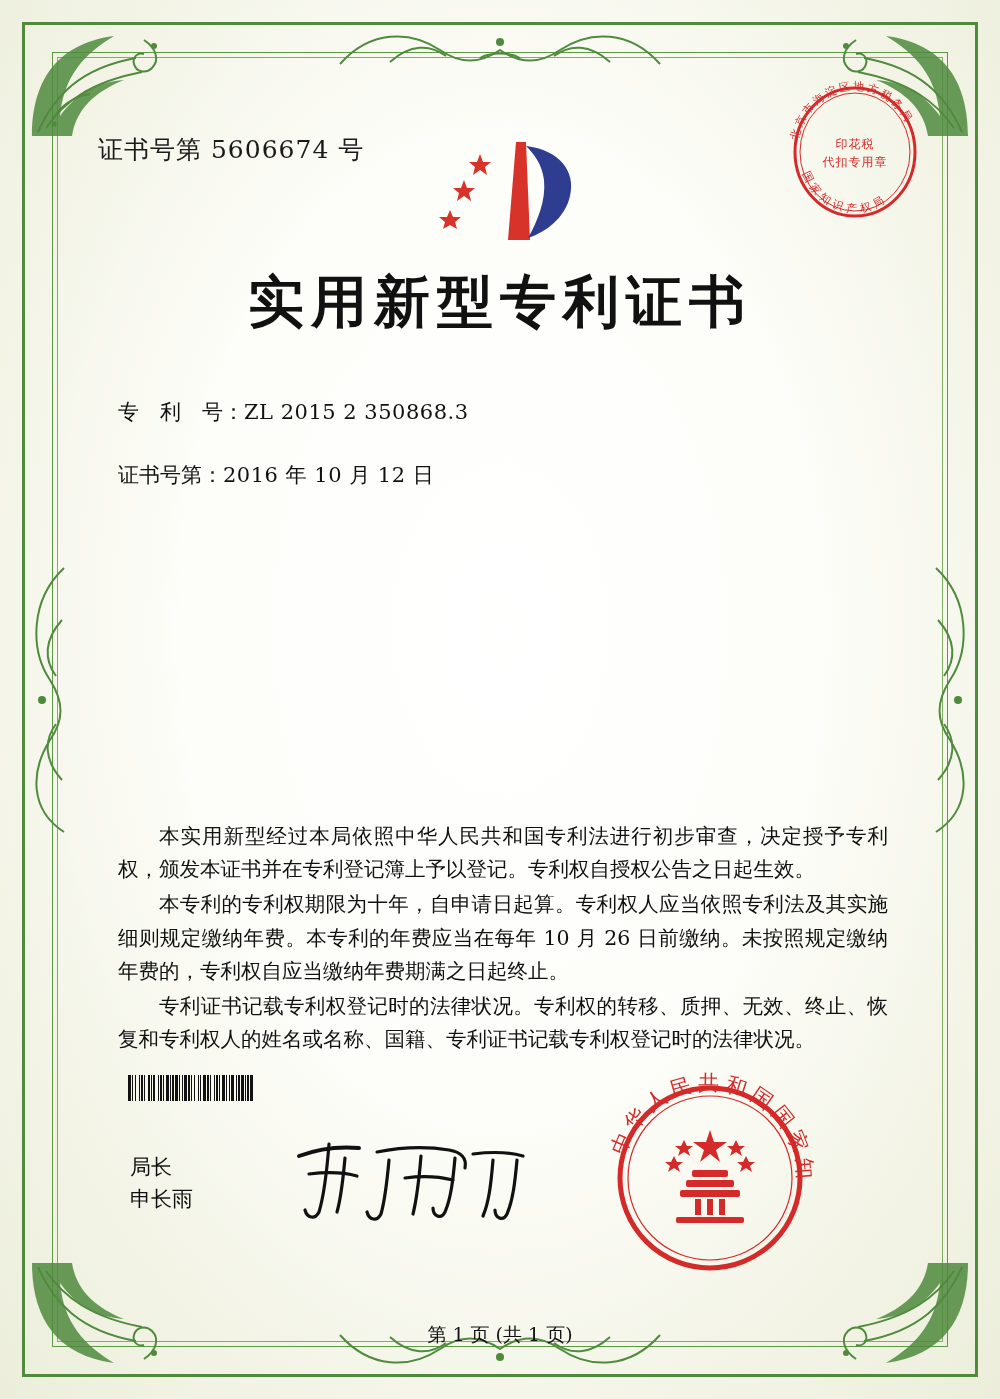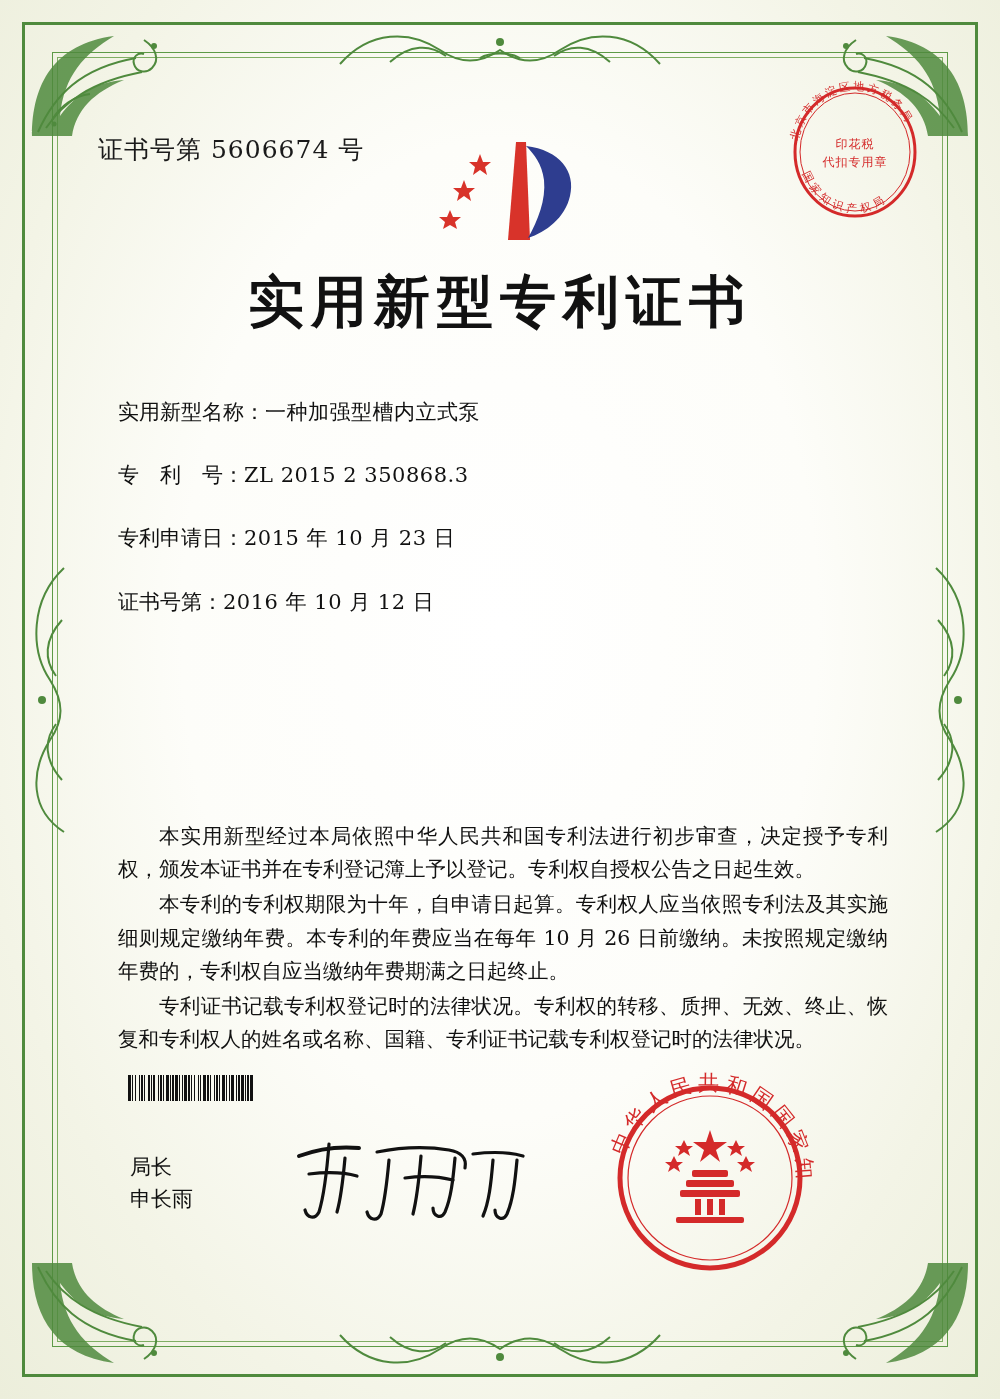--- a/index.html
+++ b/index.html
@@ -320,27 +320,21 @@
       </text>
       <text x="75" y="70" text-anchor="middle" font-size="12" fill="#d42a2a" font-family="'DejaVu Serif',serif" letter-spacing="1">印花税</text>
       <text x="75" y="88" text-anchor="middle" font-size="12" fill="#d42a2a" font-family="'DejaVu Serif',serif" letter-spacing="1">代扣专用章</text>
     </svg>
   </div>
 
   <div class="main-title">实用新型专利证书</div>
 
   <div class="fields">
     <div class="field-row">
-      <span class="field-label">实用新型名称：</span><span class="field-value">一种加强型槽内立式泵</span>
-    </div>
-    <div class="field-row">
       <span class="field-label">专　利　号：</span><span class="field-value">ZL 2015 2 350868.3</span>
-    </div>
-    <div class="field-row">
-      <span class="field-label">专利申请日：</span><span class="field-value">2015 年 10 月 23 日</span>
     </div>
     <div class="field-row">
       <span class="field-label">证书号第：</span><span class="field-value">2016 年 10 月 12 日</span>
     </div>
   </div>
 
   <div class="body-text">
     <p>本实用新型经过本局依照中华人民共和国专利法进行初步审查，决定授予专利权，颁发本证书并在专利登记簿上予以登记。专利权自授权公告之日起生效。</p>
     <p>本专利的专利权期限为十年，自申请日起算。专利权人应当依照专利法及其实施细则规定缴纳年费。本专利的年费应当在每年 10 月 26 日前缴纳。未按照规定缴纳年费的，专利权自应当缴纳年费期满之日起终止。</p>
     <p>专利证书记载专利权登记时的法律状况。专利权的转移、质押、无效、终止、恢复和专利权人的姓名或名称、国籍、专利证书记载专利权登记时的法律状况。</p>
@@ -472,14 +466,15 @@
         <rect x="80" y="122" width="60" height="7" rx="2"></rect>
         <rect x="92" y="102" width="36" height="7" rx="2"></rect>
         <rect x="95" y="131" width="6" height="16"></rect>
         <rect x="107" y="131" width="6" height="16"></rect>
         <rect x="119" y="131" width="6" height="16"></rect>
         <rect x="76" y="149" width="68" height="6" rx="2"></rect>
       </g>
     </svg>
   </div>
 
+  <div class="page-footer">第 1 页 (共 1 页)</div>
 
 </div>
 
 </body></html>

